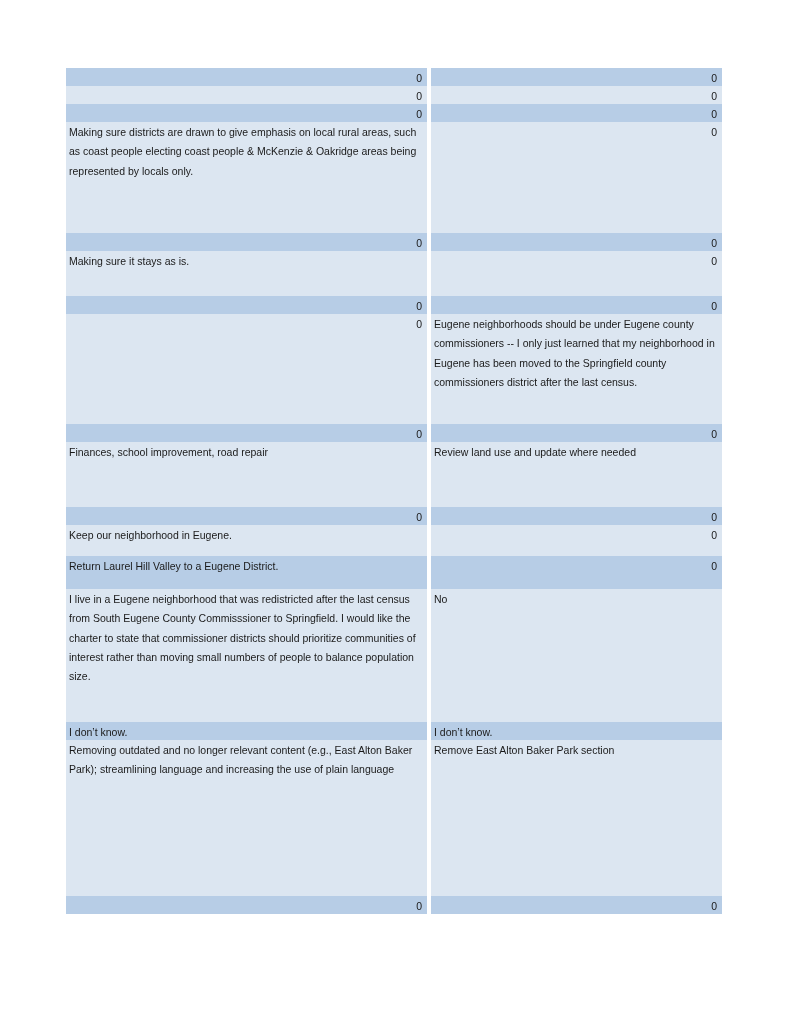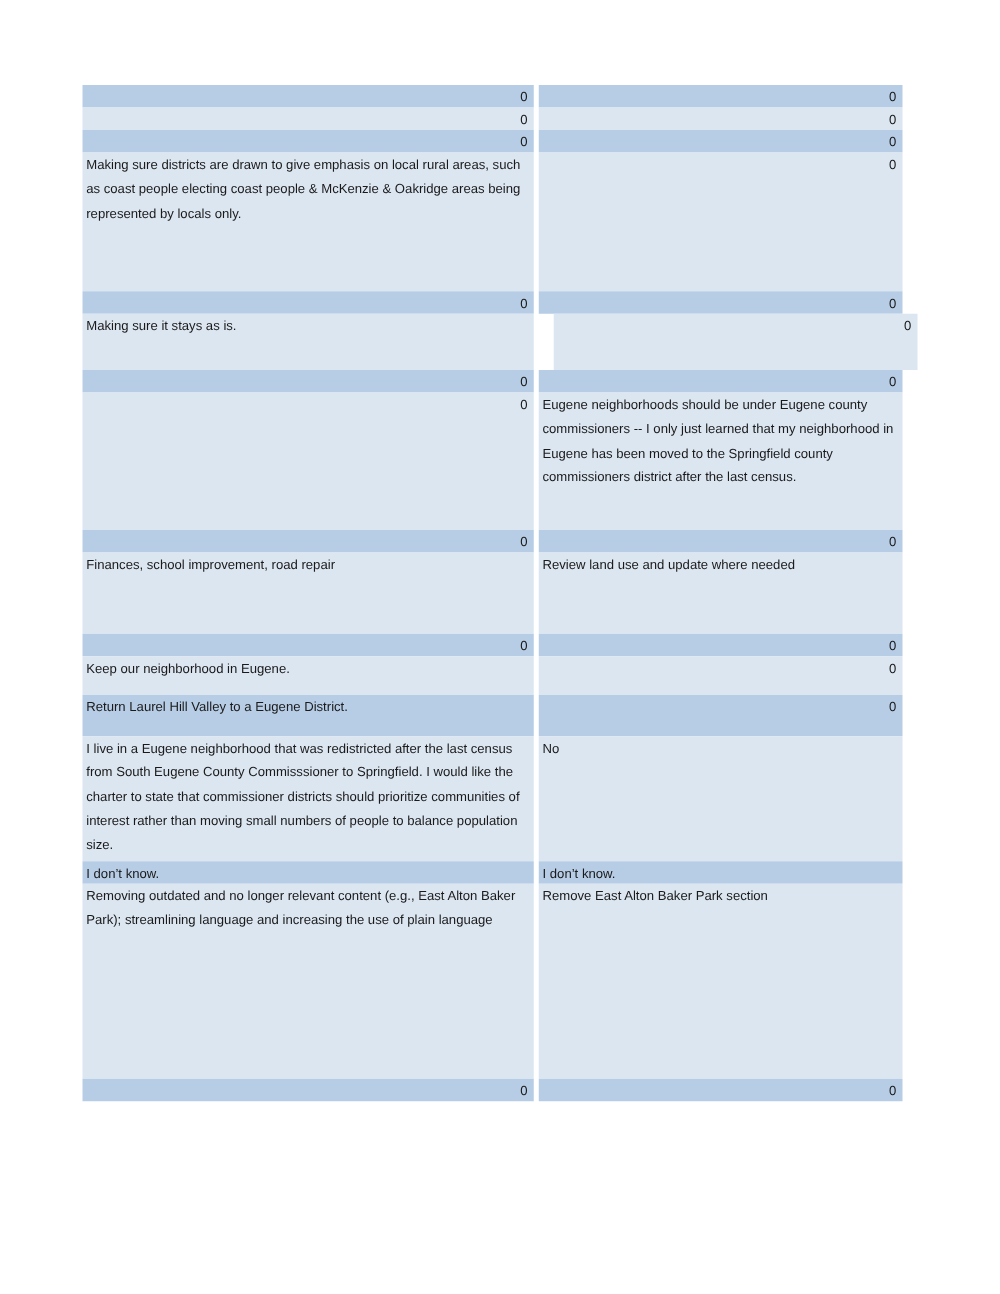--- a/index.html
+++ b/index.html
@@ -79,21 +79,21 @@
       <div class="cell col-b num band-dark">0</div>
     </div>
     <div class="row" style="height: 111px;">
       <div class="cell col-a txt band-light">Making sure districts are drawn to give emphasis on local rural areas, such as coast people electing coast people &amp; McKenzie &amp; Oakridge areas being represented by locals only.</div>
       <div class="cell col-b num band-light">0</div>
     </div>
     <div class="row" style="height: 18px;">
       <div class="cell col-a num band-dark">0</div>
       <div class="cell col-b num band-dark">0</div>
     </div>
-    <div class="row" style="height: 45px; gap: 12px;">
+    <div class="row" style="height: 45px;">
       <div class="cell col-a txt band-light">Making sure it stays as is.</div>
       <div class="cell col-b num band-light">0</div>
     </div>
     <div class="row" style="height: 18px;">
       <div class="cell col-a num band-dark">0</div>
       <div class="cell col-b num band-dark">0</div>
     </div>
     <div class="row" style="height: 110px;">
       <div class="cell col-a num band-light">0</div>
       <div class="cell col-b txt band-light">Eugene neighborhoods should be under Eugene county commissioners -- I only just learned that my neighborhood in Eugene has been moved to the Springfield county commissioners district after the last census.</div>
@@ -111,21 +111,21 @@
       <div class="cell col-b num band-dark">0</div>
     </div>
     <div class="row" style="height: 31px;">
       <div class="cell col-a txt band-light">Keep our neighborhood in Eugene.</div>
       <div class="cell col-b num band-light">0</div>
     </div>
     <div class="row" style="height: 33px;">
       <div class="cell col-a txt band-dark">Return Laurel Hill Valley to a Eugene District.</div>
       <div class="cell col-b num band-dark">0</div>
     </div>
-    <div class="row" style="height: 100px;">
+    <div class="row" style="height: 133px;">
       <div class="cell col-a txt band-light">I live in a Eugene neighborhood that was redistricted after the last census from South Eugene County Commisssioner to Springfield. I would like the charter to state that commissioner districts should prioritize communities of interest rather than moving small numbers of people to balance population size.</div>
       <div class="cell col-b txt band-light">No</div>
     </div>
     <div class="row" style="height: 18px; justify-content: flex-end;">
       <div class="cell col-a txt band-dark">I don’t know.</div>
       <div class="cell col-b txt band-dark">I don’t know.</div>
     </div>
     <div class="row" style="height: 156px;">
       <div class="cell col-a txt band-light">Removing outdated and no longer relevant content (e.g., East Alton Baker Park); streamlining language and increasing the use of plain language</div>
       <div class="cell col-b txt band-light">Remove East Alton Baker Park section</div>

